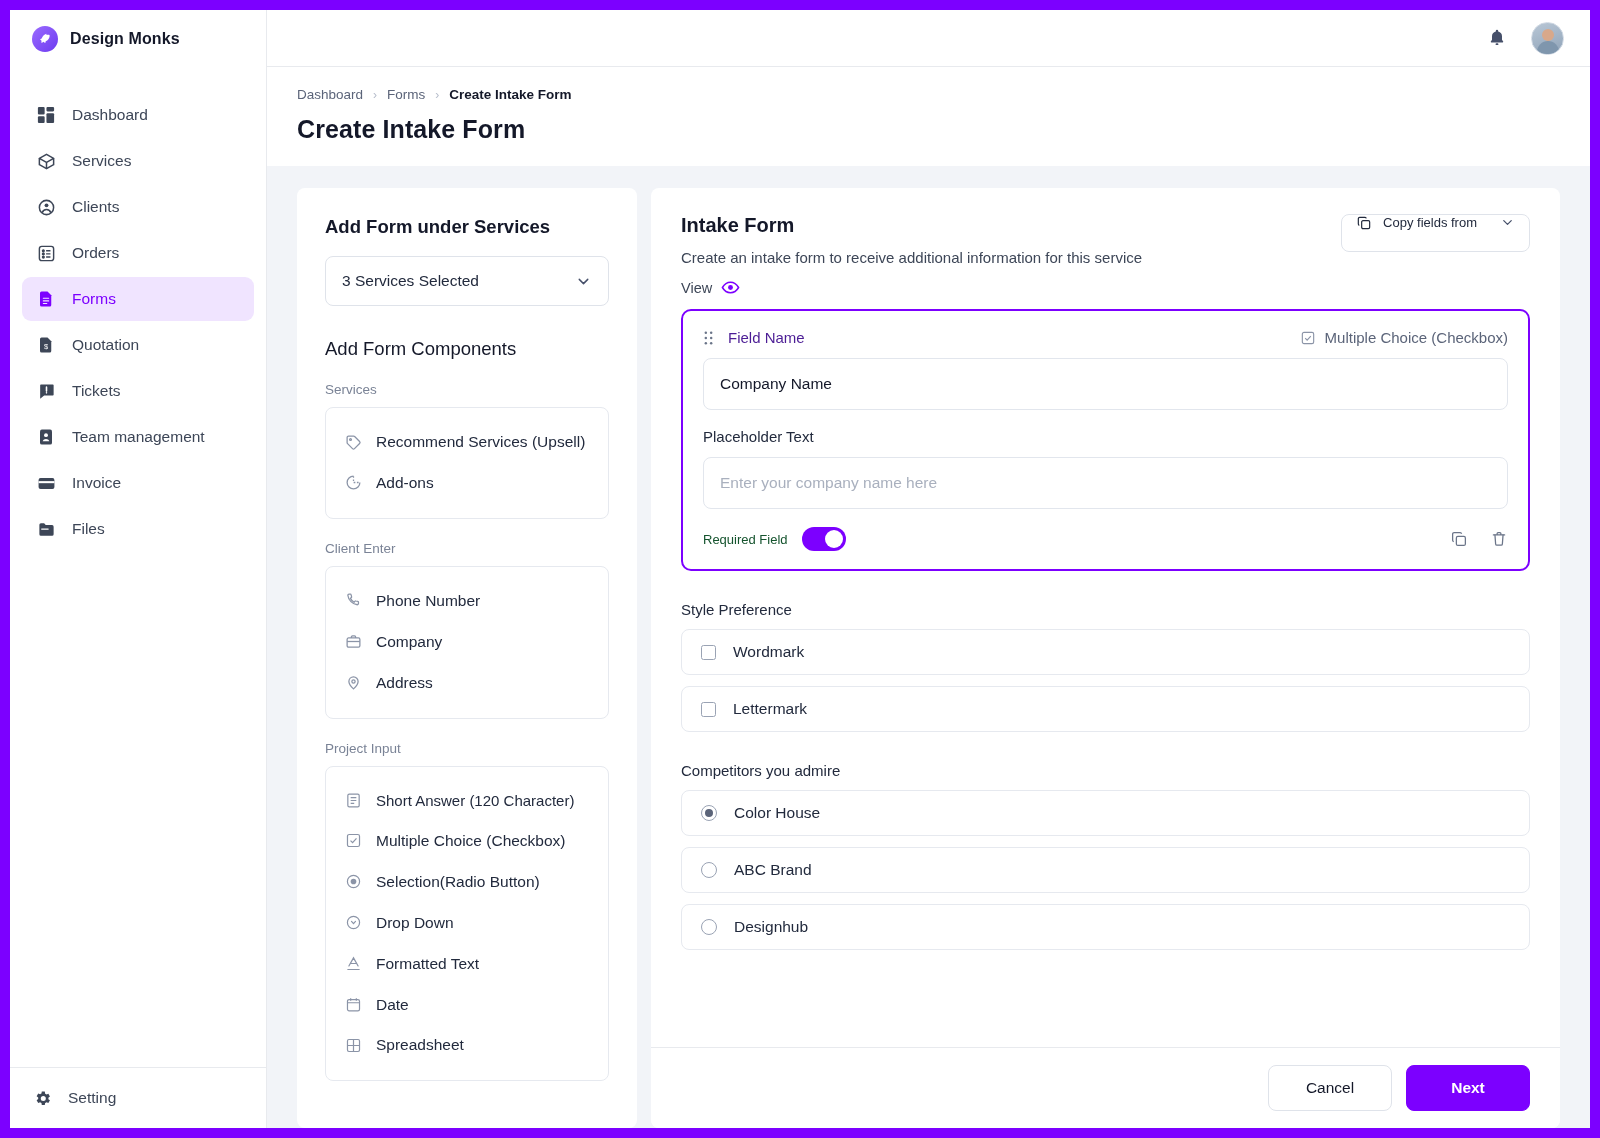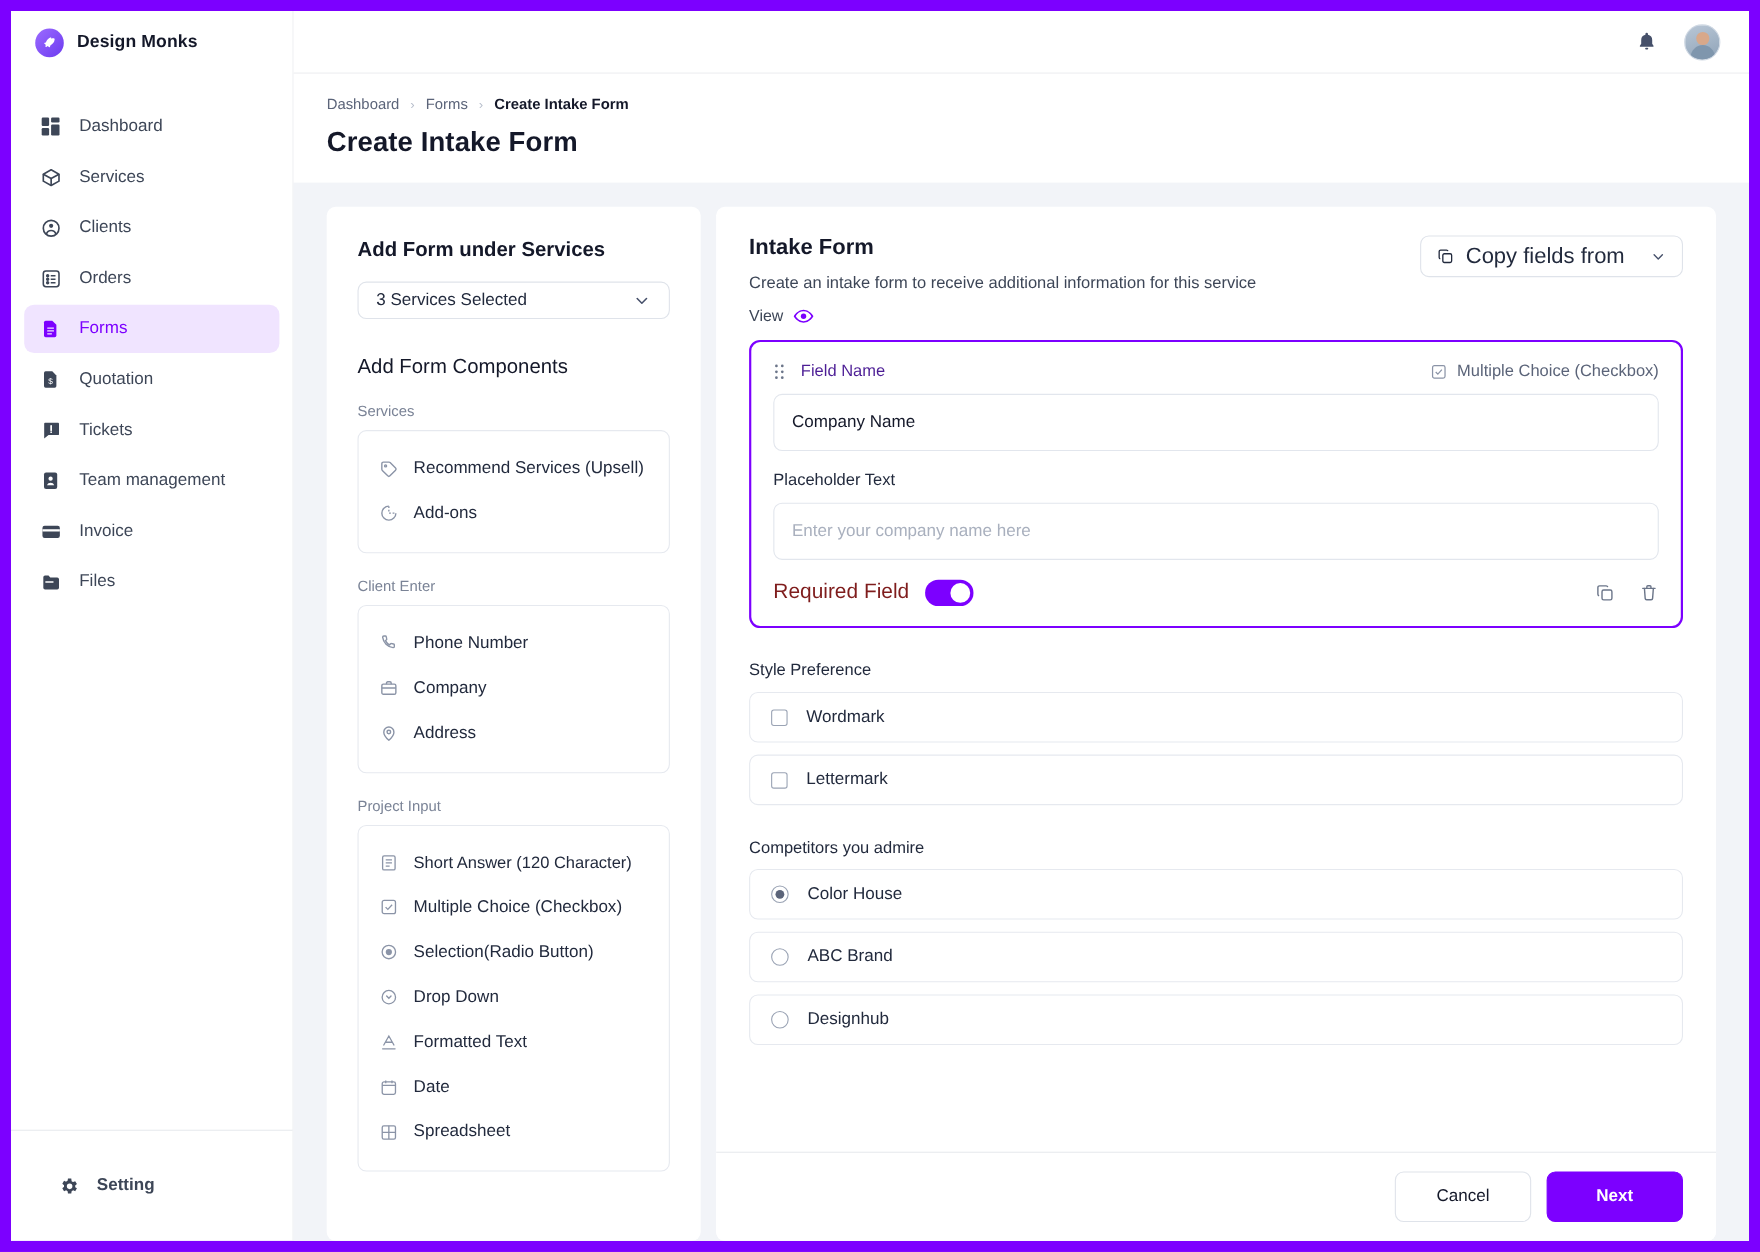--- a/index.html
+++ b/index.html
@@ -49,21 +49,21 @@
   .nav-item {
     display: flex; align-items: center; gap: 16px;
     height: 44px; padding: 0 14px; border-radius: 9px;
     color: #3d4657; font-size: 15.5px; cursor: pointer;
   }
   .nav-item .ic { width: 20px; height: 20px; display:flex; align-items:center; justify-content:center; color:#3d4657; flex:0 0 20px;}
   .nav-item.active { background: #f0e4ff; color: #7C00FF; }
   .nav-item.active .ic { color: #7C00FF; }
 
   .sidebar-spacer { flex: 1; }
-  .sidebar-bottom { border-top: 1px solid #e8eaee; padding: 28px; font-weight: bold; }
+  .sidebar-bottom { border-top: 1px solid #e8eaee; padding: 8px; }
 
   
   .main { flex: 1; min-width: 0; display: flex; flex-direction: column; background:#fff;}
   .topbar {
     height: 57px; border-bottom: 1px solid #e8eaee;
     display: flex; align-items: center; justify-content: flex-end;
     gap: 24px; padding: 0 26px; background:#fff;
   }
   .bell { color:#46506a; cursor:pointer; display:flex;}
   .avatar {
@@ -97,21 +97,21 @@
   
   .panel-left {
     width: 340px; flex: 0 0 340px;
     background:#fff; border-radius: 8px;
     padding: 28px 28px 0 28px;
     overflow:hidden;
     position:relative;
   }
   .panel-h { font-size: 18.5px; font-weight:700; color:#141829; }
   .select-box {
-    margin-top: 18px; height: 34px; border:1px solid #dfe3ea; border-radius:8px;
+    margin-top: 18px; height: 50px; border:1px solid #dfe3ea; border-radius:8px;
     display:flex; align-items:center; justify-content:space-between;
     padding: 0 16px; font-size:15.5px; color:#222a3d; cursor:pointer; background:#fff;
   }
   .select-box .chev { color:#46506a; display:flex;}
   .panel-h2 { margin-top: 32px; font-size: 18.5px; font-weight:400; color:#141829; }
   .group-label { margin-top: 22px; font-size: 13.5px; color:#7a8396; }
   .group-box {
     margin-top: 10px; border:1px solid #e6e9ef; border-radius:8px;
     padding: 16px 4px 16px 4px;
     display:flex; flex-direction:column; gap:4px;
@@ -127,24 +127,24 @@
   
   .panel-right {
     flex:1; min-width:0; background:#fff; border-radius:8px;
     display:flex; flex-direction:column; overflow:hidden;
   }
   .pr-head { padding: 26px 30px 0 30px; }
   .pr-head-row { display:flex; align-items:flex-start; justify-content:space-between; }
   .pr-title { font-size: 20px; font-weight:700; color:#141829;}
   .pr-sub { margin-top: 12px; font-size:15px; color:#3d4657; }
   .copy-btn {
-    display:flex; align-items:center; gap:11px;
+    display:flex; gap:11px;
     height: 38px; padding: 0 14px;
     border:1px solid #dfe3ea; border-radius:8px; background:#fff;
-    font-size:20px; color:#222a3d; cursor:pointer;
+    font-size:13px; color:#222a3d; cursor:pointer;
   }
   .copy-btn .chev { margin-left:12px; color:#46506a; display:flex;}
   .view-row { display:flex; align-items:center; gap:9px; margin-top: 12px; font-size:14.5px; color:#3d4657;}
   .view-row .eye { color:#7C00FF; display:flex; cursor:pointer;}
 
   .pr-body { flex:1; min-height:0; overflow:hidden; padding: 12px 30px 0 30px; }
 
   .field-card {
     border:2px solid #7C00FF; border-radius:10px; padding: 18px 20px 18px 20px;
     background:#fff;
@@ -159,21 +159,21 @@
   .inp {
     margin-top: 12px; width:100%; height:52px;
     border:1px solid #e2e6ed; border-radius:8px;
     padding: 0 16px; font-size:15.5px; color:#141829;
     font-family:"Liberation Sans", sans-serif; background:#fff;
   }
   .inp::placeholder { color:#a9b0be; }
   .sub-label { margin-top: 18px; font-size:15px; color:#222a3d; }
 
   .fc-bottom { margin-top: 18px; display:flex; align-items:center; justify-content:space-between; }
-  .req { display:flex; align-items:center; gap:14px; font-size:19px; color:#7f1d1d;text-align:center;}
+  .req { display:flex; align-items:center; gap:14px; font-size:13px; color:#14532d;text-align:center;}
   .toggle {
     width: 44px; height: 24px; border-radius: 12px; background:#7C00FF;
     position:relative; cursor:pointer;
   }
   .toggle .knob { position:absolute; top:3px; right:3px; width:18px; height:18px; border-radius:50%; background:#fff;}
   .fc-actions { display:flex; align-items:center; gap:22px; color:#6b7589; }
   .fc-actions .ic { cursor:pointer; display:flex; }
 
   .section { margin-top: 30px; }
   .section-title { font-size:15px; color:#222a3d; }

